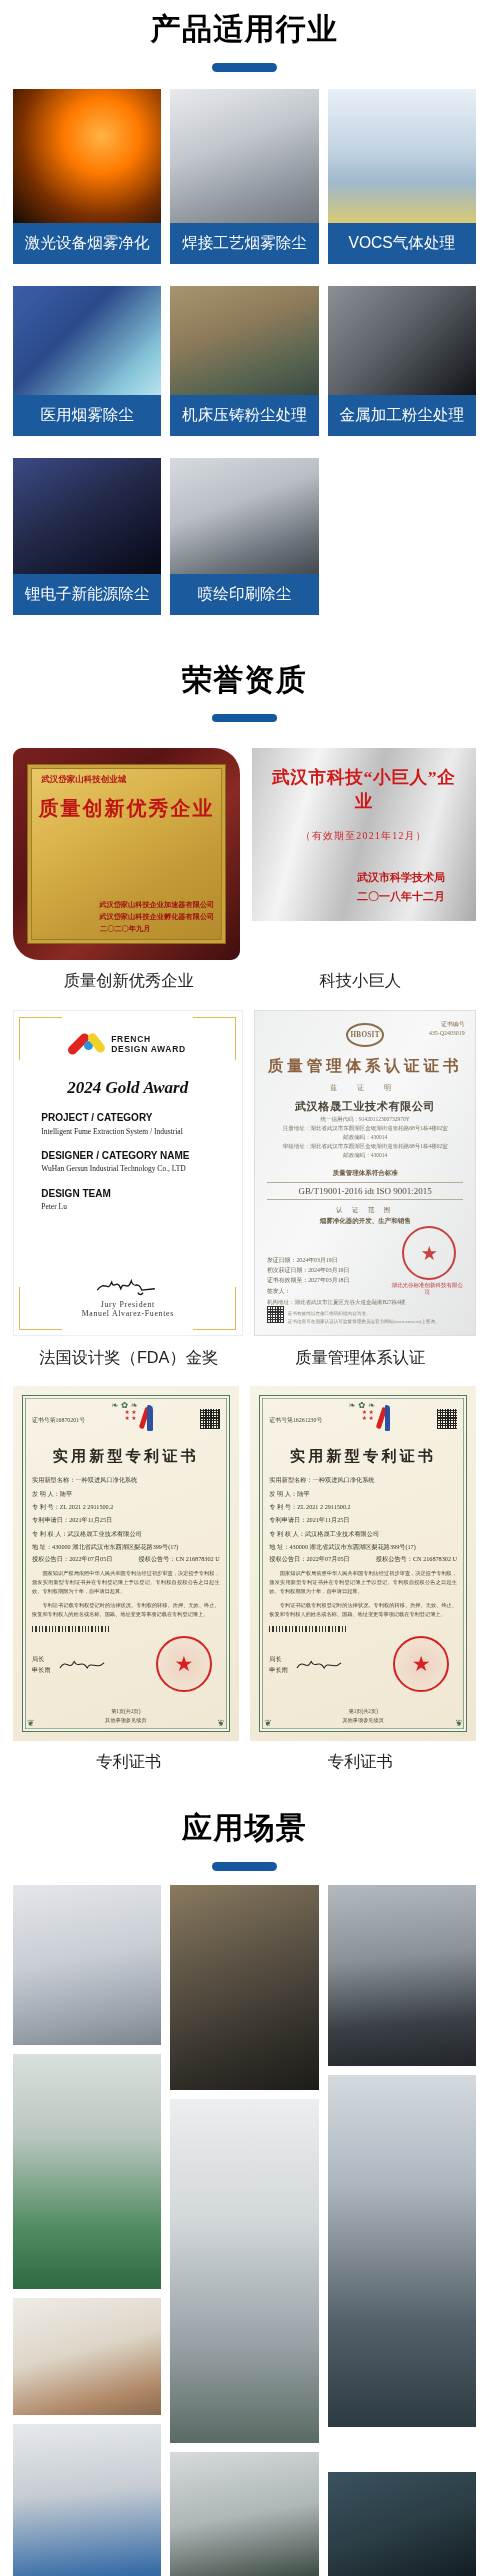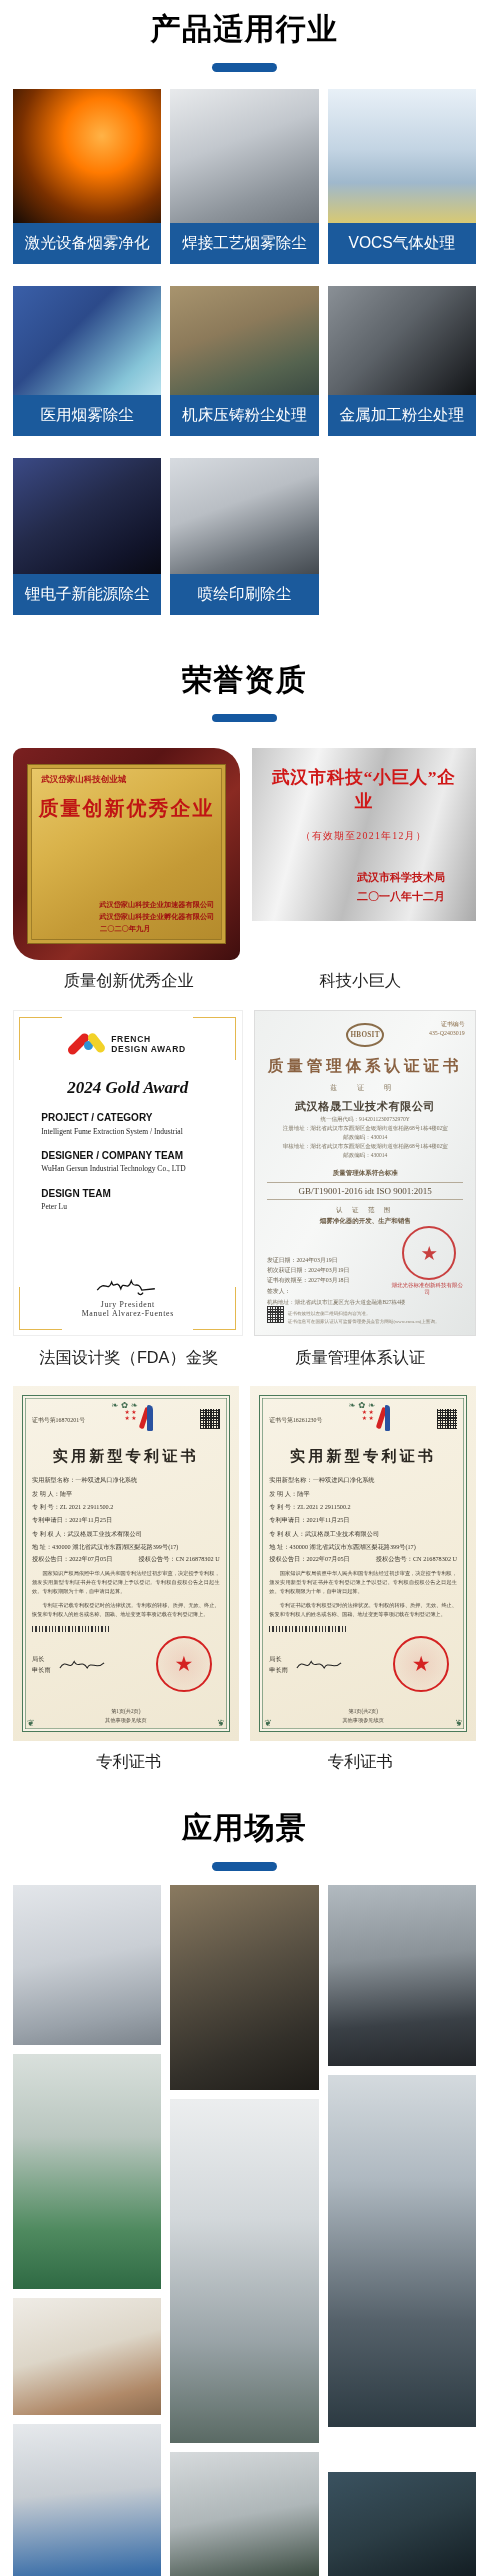--- a/index.html
+++ b/index.html
@@ -204,21 +204,21 @@
           <div>FRENCH</div>
           <div>DESIGN AWARD</div>
         </div>
       </div>
       <div class="award">2024 Gold Award</div>
       <div class="fblock">
         <div class="k">PROJECT / CATEGORY</div>
         <div class="v">Intelligent Fume Extraction System / Industrial</div>
       </div>
       <div class="fblock">
-        <div class="k">DESIGNER / COMPANY TEAM</div>
+        <div class="k">DESIGNER / CATEGORY NAME</div>
         <div class="v">WuHan Gersun Industrial Technology Co., LTD</div>
       </div>
       <div class="fblock">
         <div class="k">DESIGN TEAM</div>
         <div class="v">Peter Lu</div>
       </div>
       <div class="fsig">
         <svg width="72" height="25" viewBox="0 0 110 38">
           <path d="M8 26 C20 10 24 30 30 14 C34 26 38 8 44 24 C48 10 54 30 60 12 C64 26 70 10 76 26 L96 24 M70 30 q4 6 8 0" stroke="#111" stroke-width="2" fill="none"></path>
         </svg>

